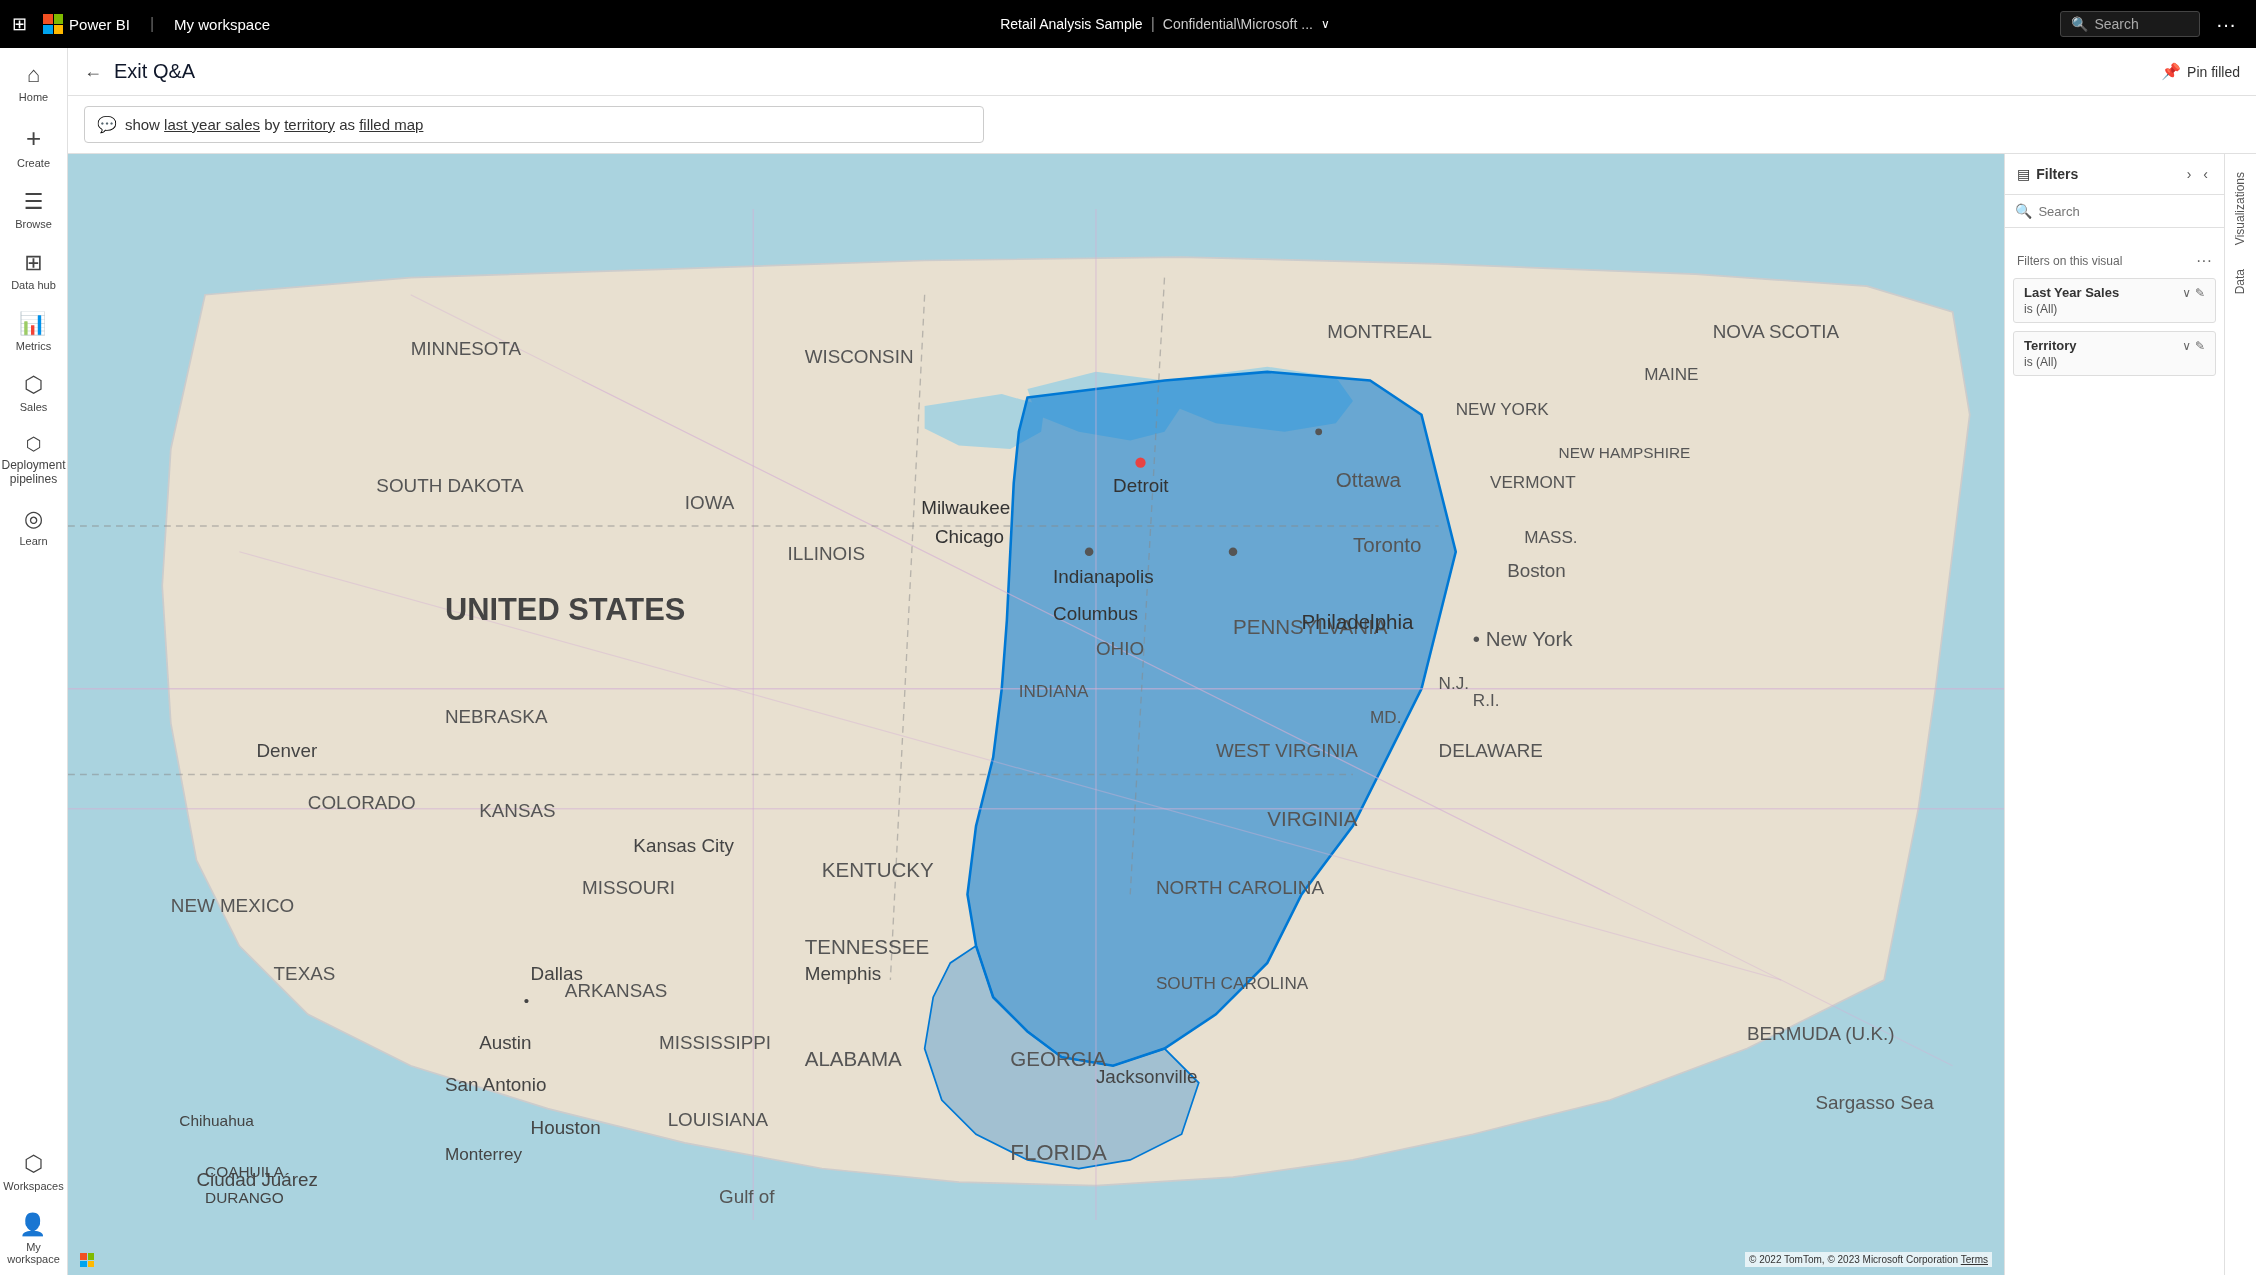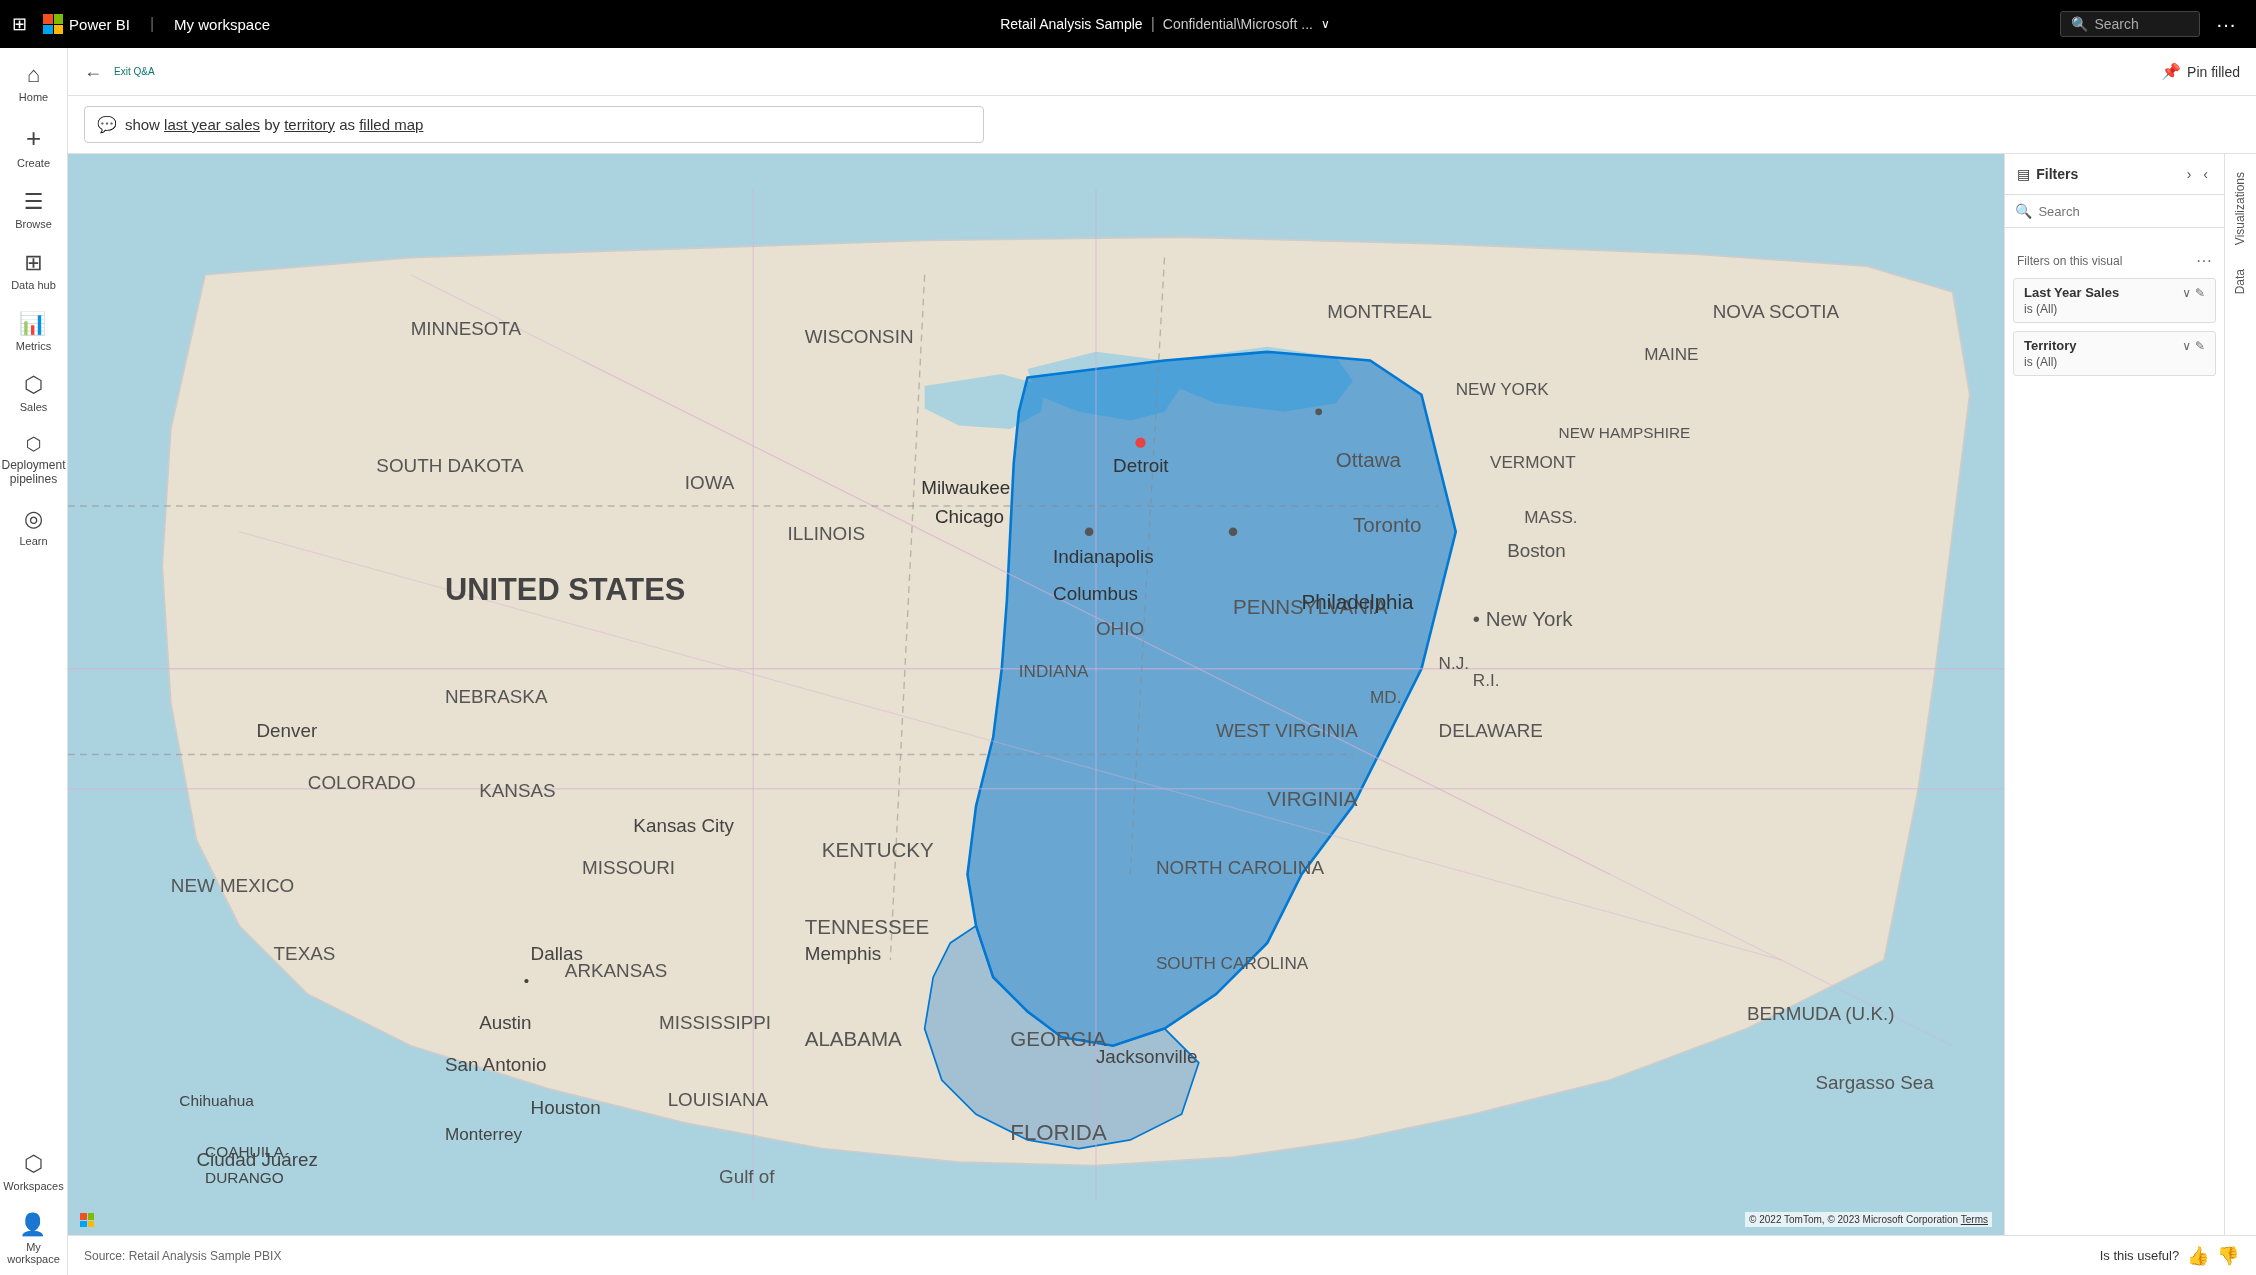--- a/index.html
+++ b/index.html
@@ -84,21 +84,21 @@
       display: flex;
       align-items: center;
       background: #fff;
       border-bottom: 1px solid #e0e0e0;
       height: 48px;
       padding: 0 16px;
       gap: 12px;
       flex-shrink: 0;
     }
     .back-btn { cursor: pointer; color: #444; font-size: 18px; }
-    .exit-qa-label { font-size: 10px; color: #0f766e; cursor: pointer; }
+    .exit-qa-label { font-size: 20px; color: #0f172a; cursor: pointer; }
     .toolbar-right { margin-left: auto; display: flex; align-items: center; gap: 6px; }
     .pin-icon { color: #444; font-size: 16px; }
     .pin-visual-label { font-size: 14px; color: #333; cursor: pointer; }
 
     
     .qa-bar {
       background: #fff;
       border-bottom: 1px solid #e0e0e0;
       padding: 10px 16px;
       flex-shrink: 0;
@@ -516,24 +516,16 @@
         <div class="right-tab">
           <span>Visualizations</span>
         </div>
         <div class="right-tab">
           <span>Data</span>
         </div>
       </div>
 
     </div>
 
-    <div class="footer">
-      <span class="footer-source">Source: Retail Analysis Sample PBIX</span>
-      <div class="footer-right">
-        <span class="useful-label">Is this useful?</span>
-        <span class="useful-icon">👍</span>
-        <span class="useful-icon">👎</span>
-      </div>
-    </div>
 
   </div>
 
 </div>
 
 </body></html>

